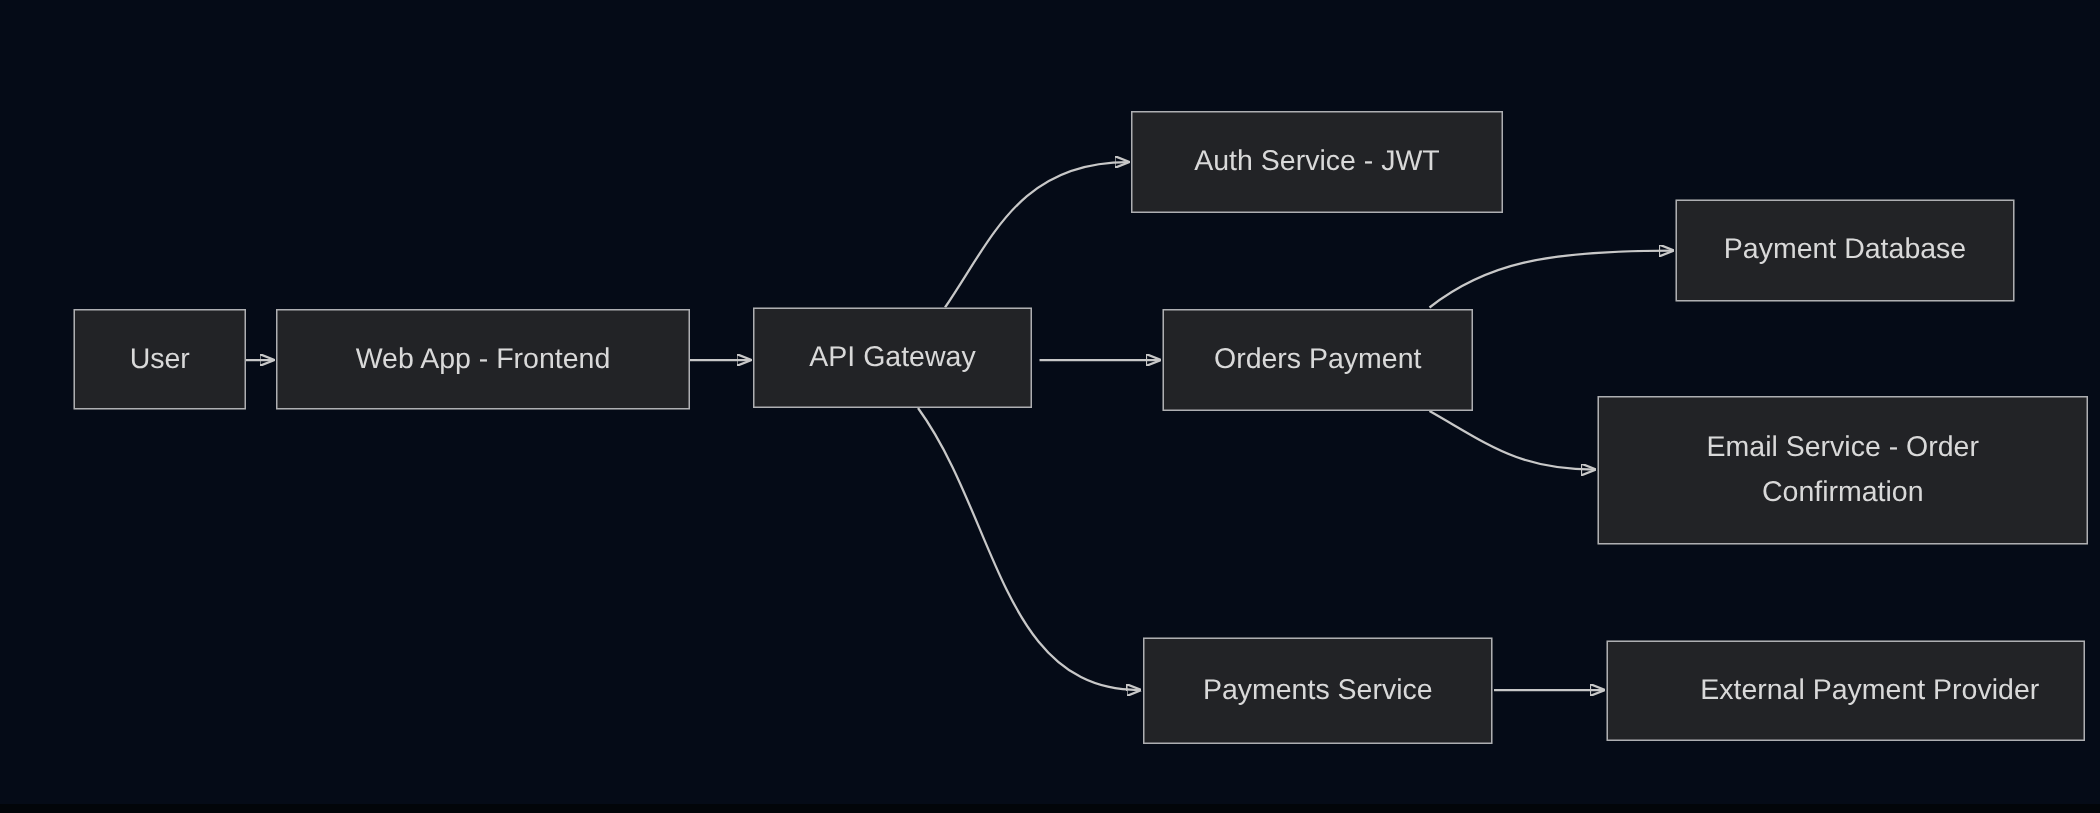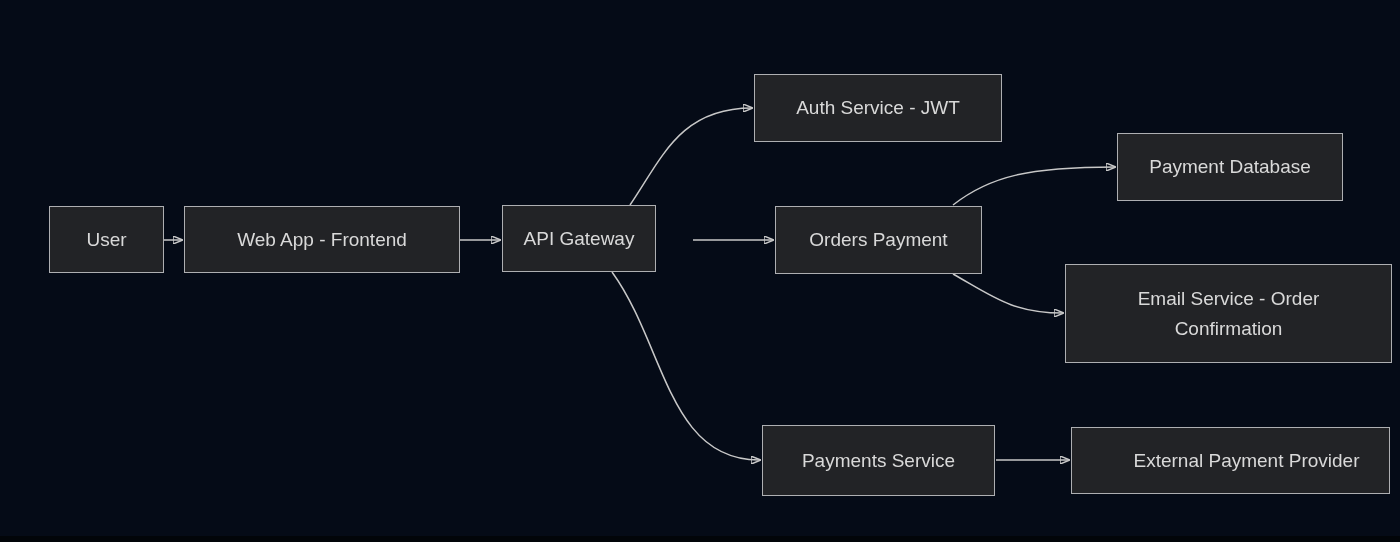--- a/index.html
+++ b/index.html
@@ -22,21 +22,21 @@
   .node{
     position:absolute;box-sizing:border-box;
     background:var(--node-fill);
     border:1.5px solid var(--node-border);
     color:var(--node-text);
     display:flex;align-items:center;justify-content:center;
     text-align:center;font-size:19px;line-height:30px;
   }
   #node-user    {left:4px;   top:206px; width:115px; height:67px;margin-left:45px;}
   #node-webapp  {left:184px; top:206px; width:276px; height:67px;}
-  #node-gateway {left:502px; top:205px; width:154px; height:67px;}
+  #node-gateway {left:502px; top:205px; width:186px; height:67px;}
   #node-auth    {left:754px; top:74px;  width:248px; height:68px;}
   #node-orders  {left:775px; top:206px; width:207px; height:68px;}
   #node-ordersdb{left:1117px;top:133px; width:226px; height:68px;}
   #node-email   {left:1065px;top:264px; width:327px; height:99px;}
   #node-payments{left:762px; top:425px; width:233px; height:71px;}
   #node-extpay  {left:1071px;top:427px; width:319px; height:67px;padding-left:32px;}
   #node-email .label{max-width:250px;}
   .bottom-strip{
     position:absolute;left:0;bottom:0;width:1400px;height:6px;
     background:#020509;

